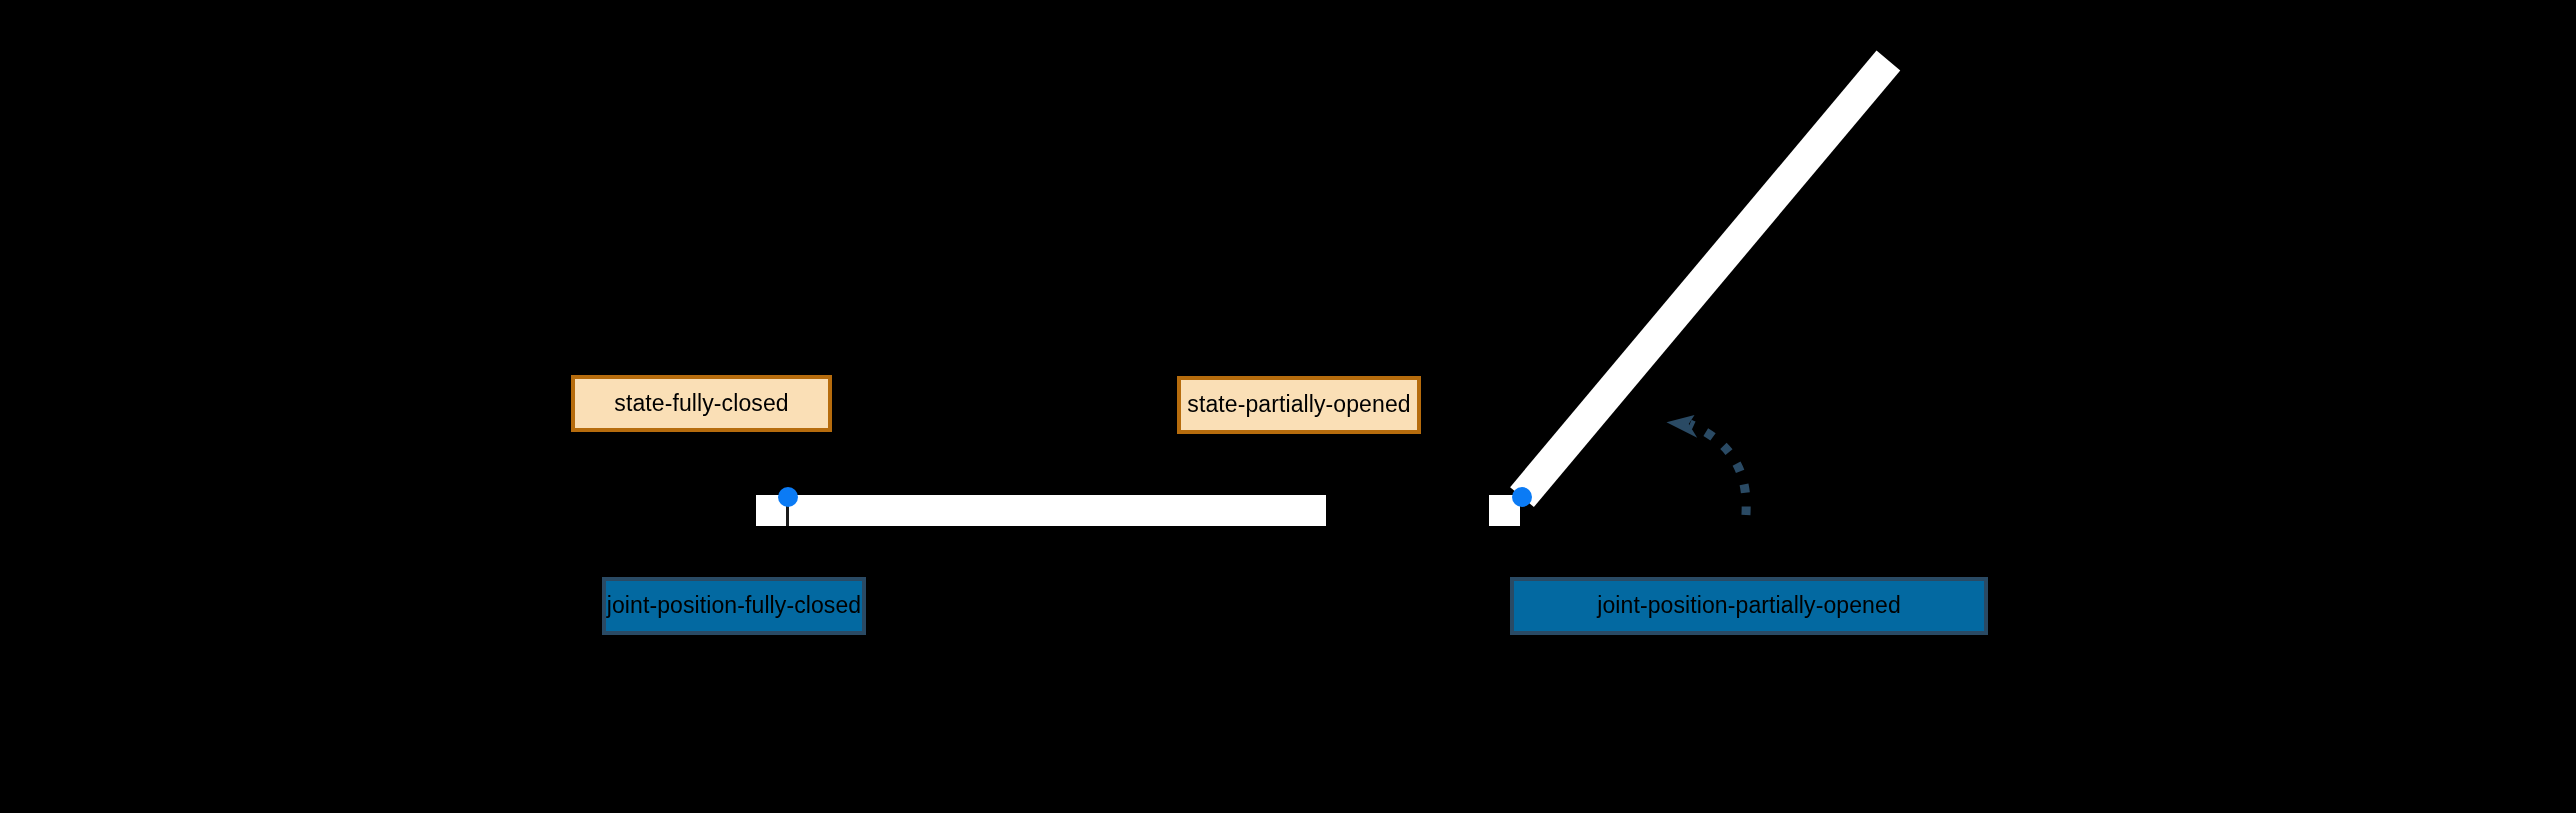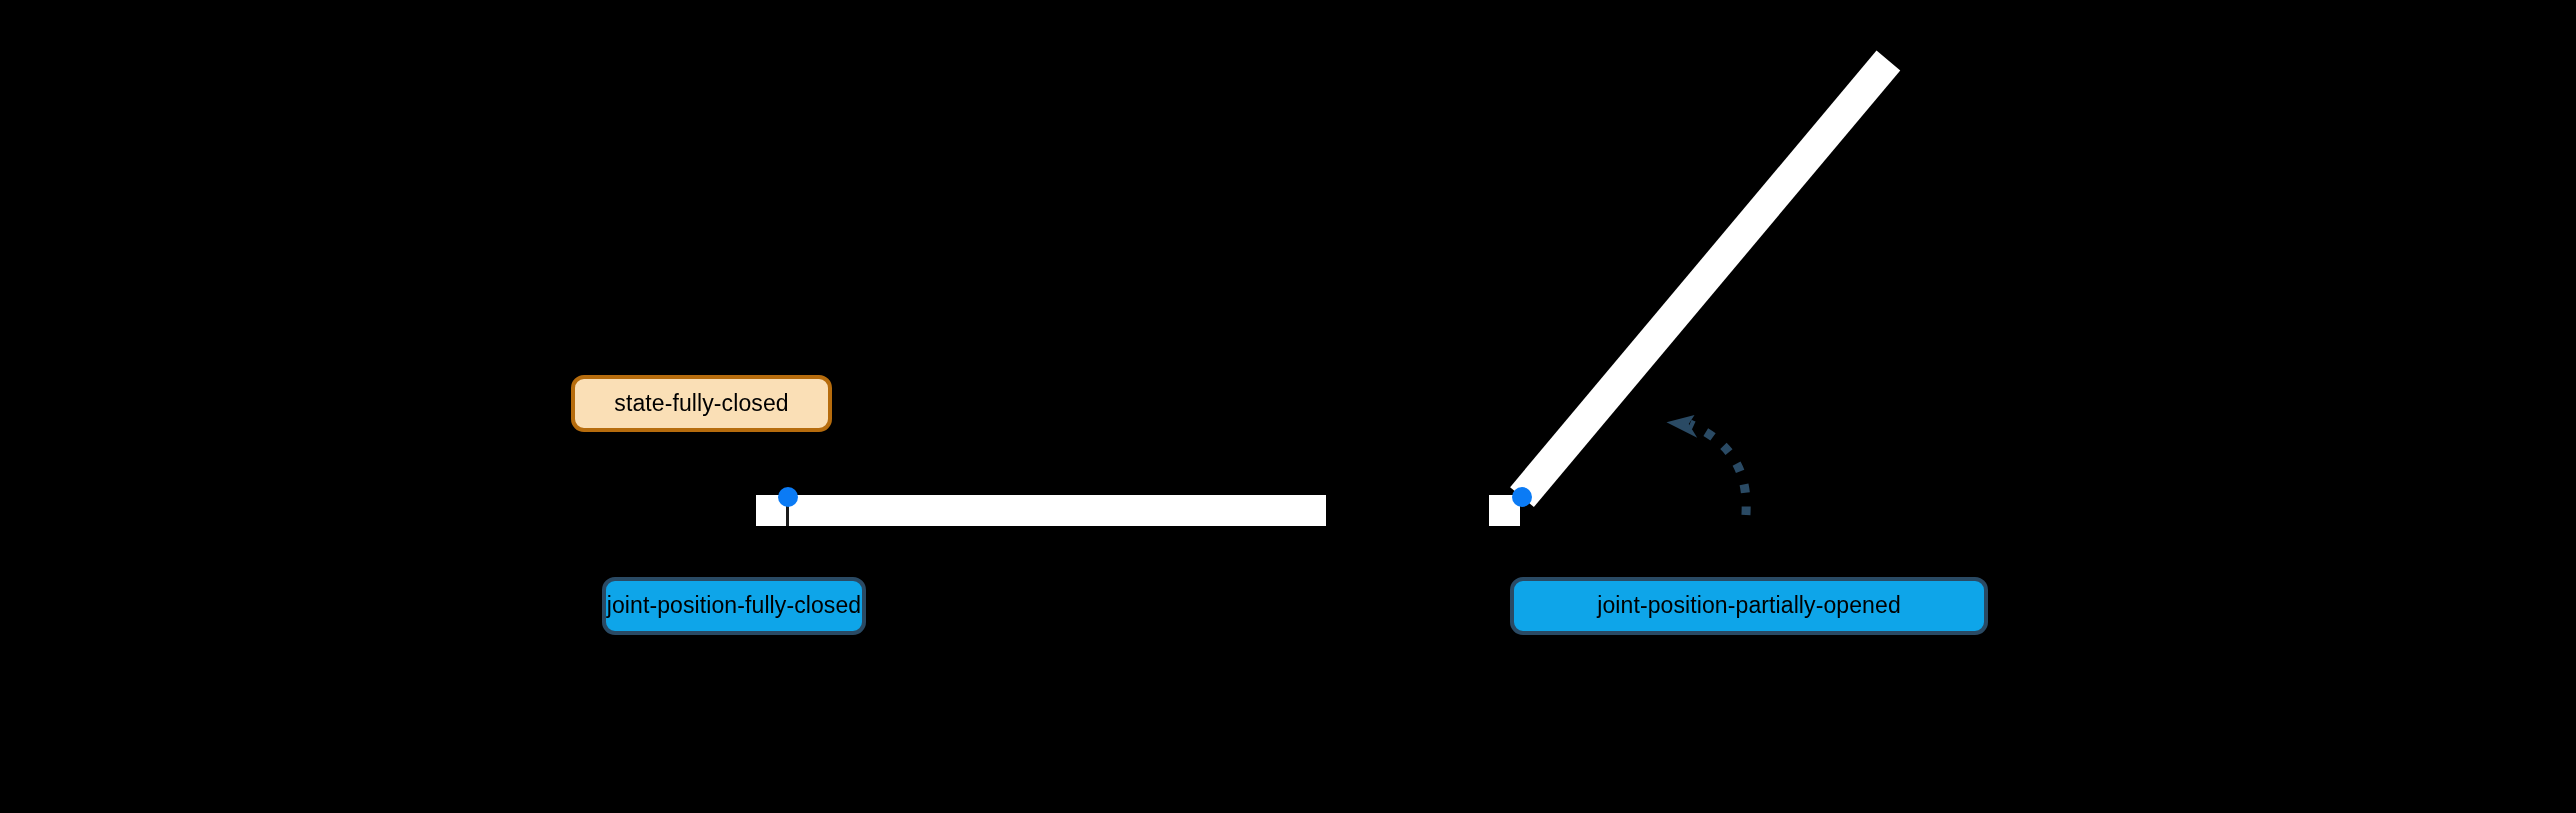--- a/index.html
+++ b/index.html
@@ -26,39 +26,39 @@
     height: 814px;
   }
 
   
   .label-box {
     position: absolute;
     box-sizing: border-box;
     display: flex;
     align-items: center;
     justify-content: center;
-    border-radius: 13px;
+    border-radius: 0;
     text-align: center;
     line-height: 1.1;
     color: #000000;
     white-space: nowrap;
   }
   .label-box .label-text {
     display: block;
     font-size: 23px;
     letter-spacing: 0.1px;
     color: #000000;
   }
 
   .state-box {
     background: #fadfb6;
     border: 4.8px solid #b66c0d;
   }
   .joint-box {
-    background: #0ea5e9;
+    background: #0369a1;
     border: 4.8px solid #2a4a64;
   }
 
   
   .mech-part { position: absolute; }
 
   .base-square {
     background: #ffffff;
   }
   .bar {
@@ -94,20 +94,23 @@
     <span class="label-text">joint-position-fully-closed</span>
   </div>
 
   <div class="mech-part base-square" style="left:1489px; top:495px; width:31px; height:31px;"></div>
 
   <div class="mech-part bar" style="left:1522px; top:497px; width:570px; height:31px;
               transform:translateY(-15.4px) rotate(-50deg);"></div>
 
   <div class="joint-dot" style="left:1512px; top:487px; width:20px; height:20px;"></div>
 
+  <div class="label-box state-box" style="left:1177px; top:376px; width:244px; height:58px;">
+    <span class="label-text">state-partially-opened</span>
+  </div>
 
   <div class="label-box joint-box" style="left:1510px; top:577px; width:478px; height:58px;">
     <span class="label-text">joint-position-partially-opened</span>
   </div>
 
   <svg class="layer" viewBox="0 0 4863 1536">
 
     <path d="M 3296 972 C 3300 900 3278 838 3190 800" fill="none" stroke="#2a4a64" stroke-width="17" stroke-linecap="butt" stroke-dasharray="16 26"></path>
 
     <path d="M 3146 797 L 3199 783 L 3188 800 L 3204 826 Z" fill="#2a4a64"></path>

